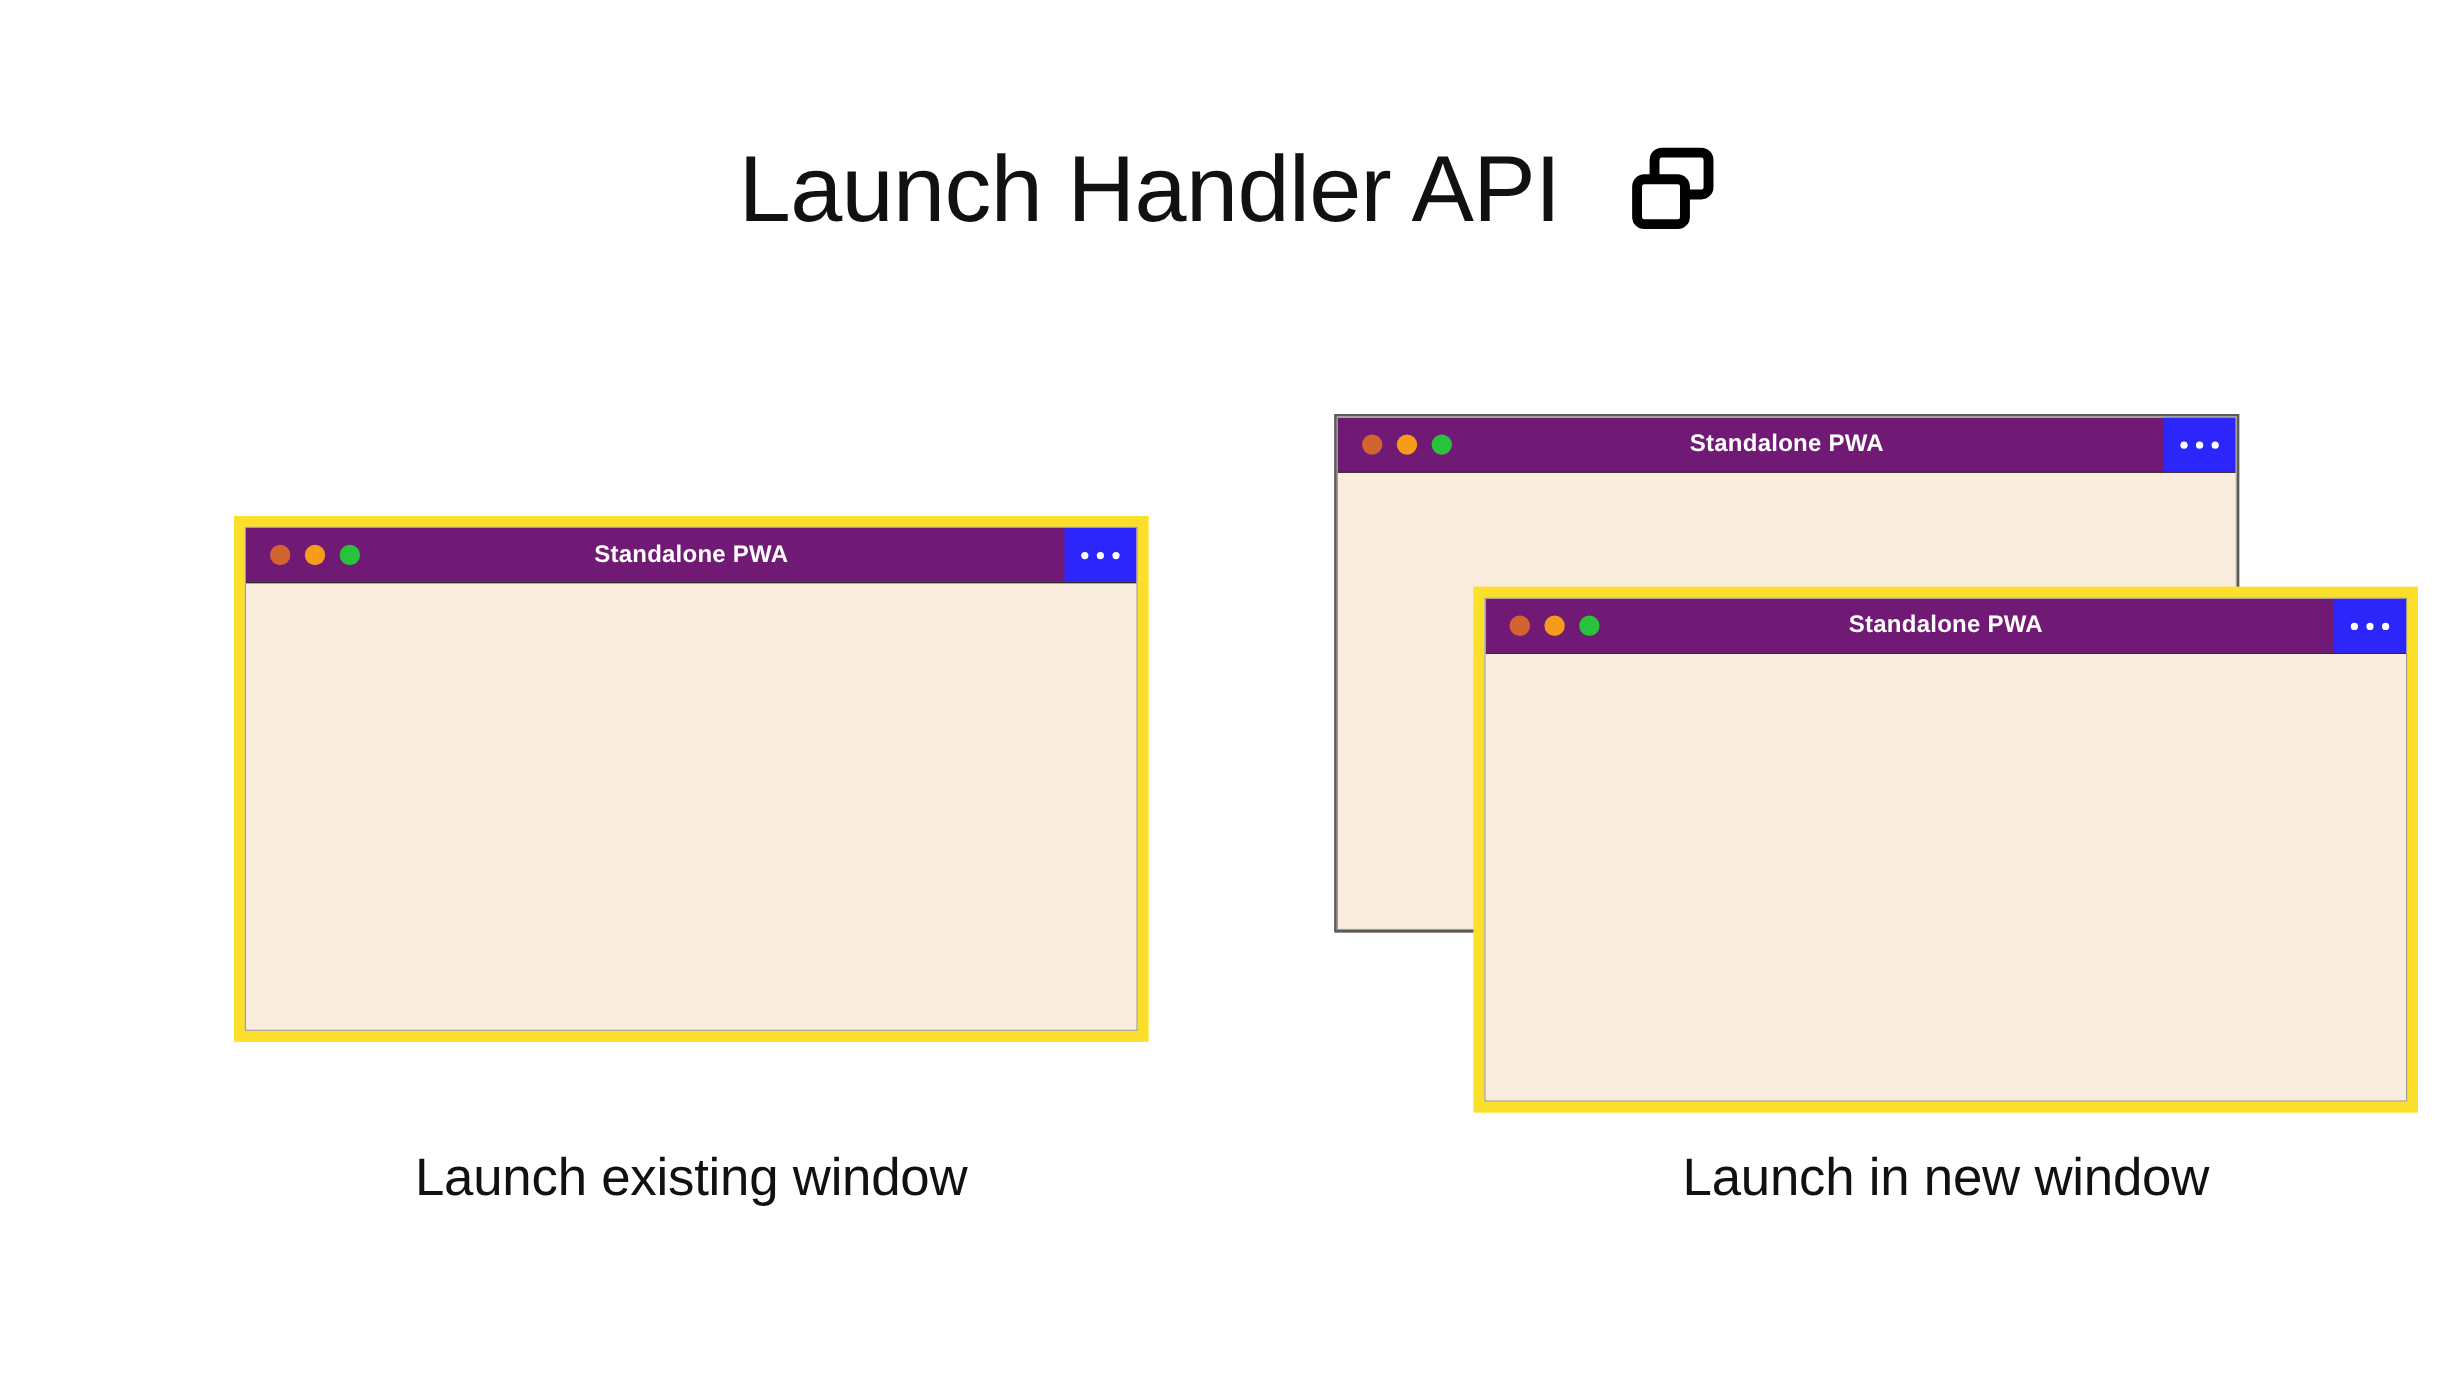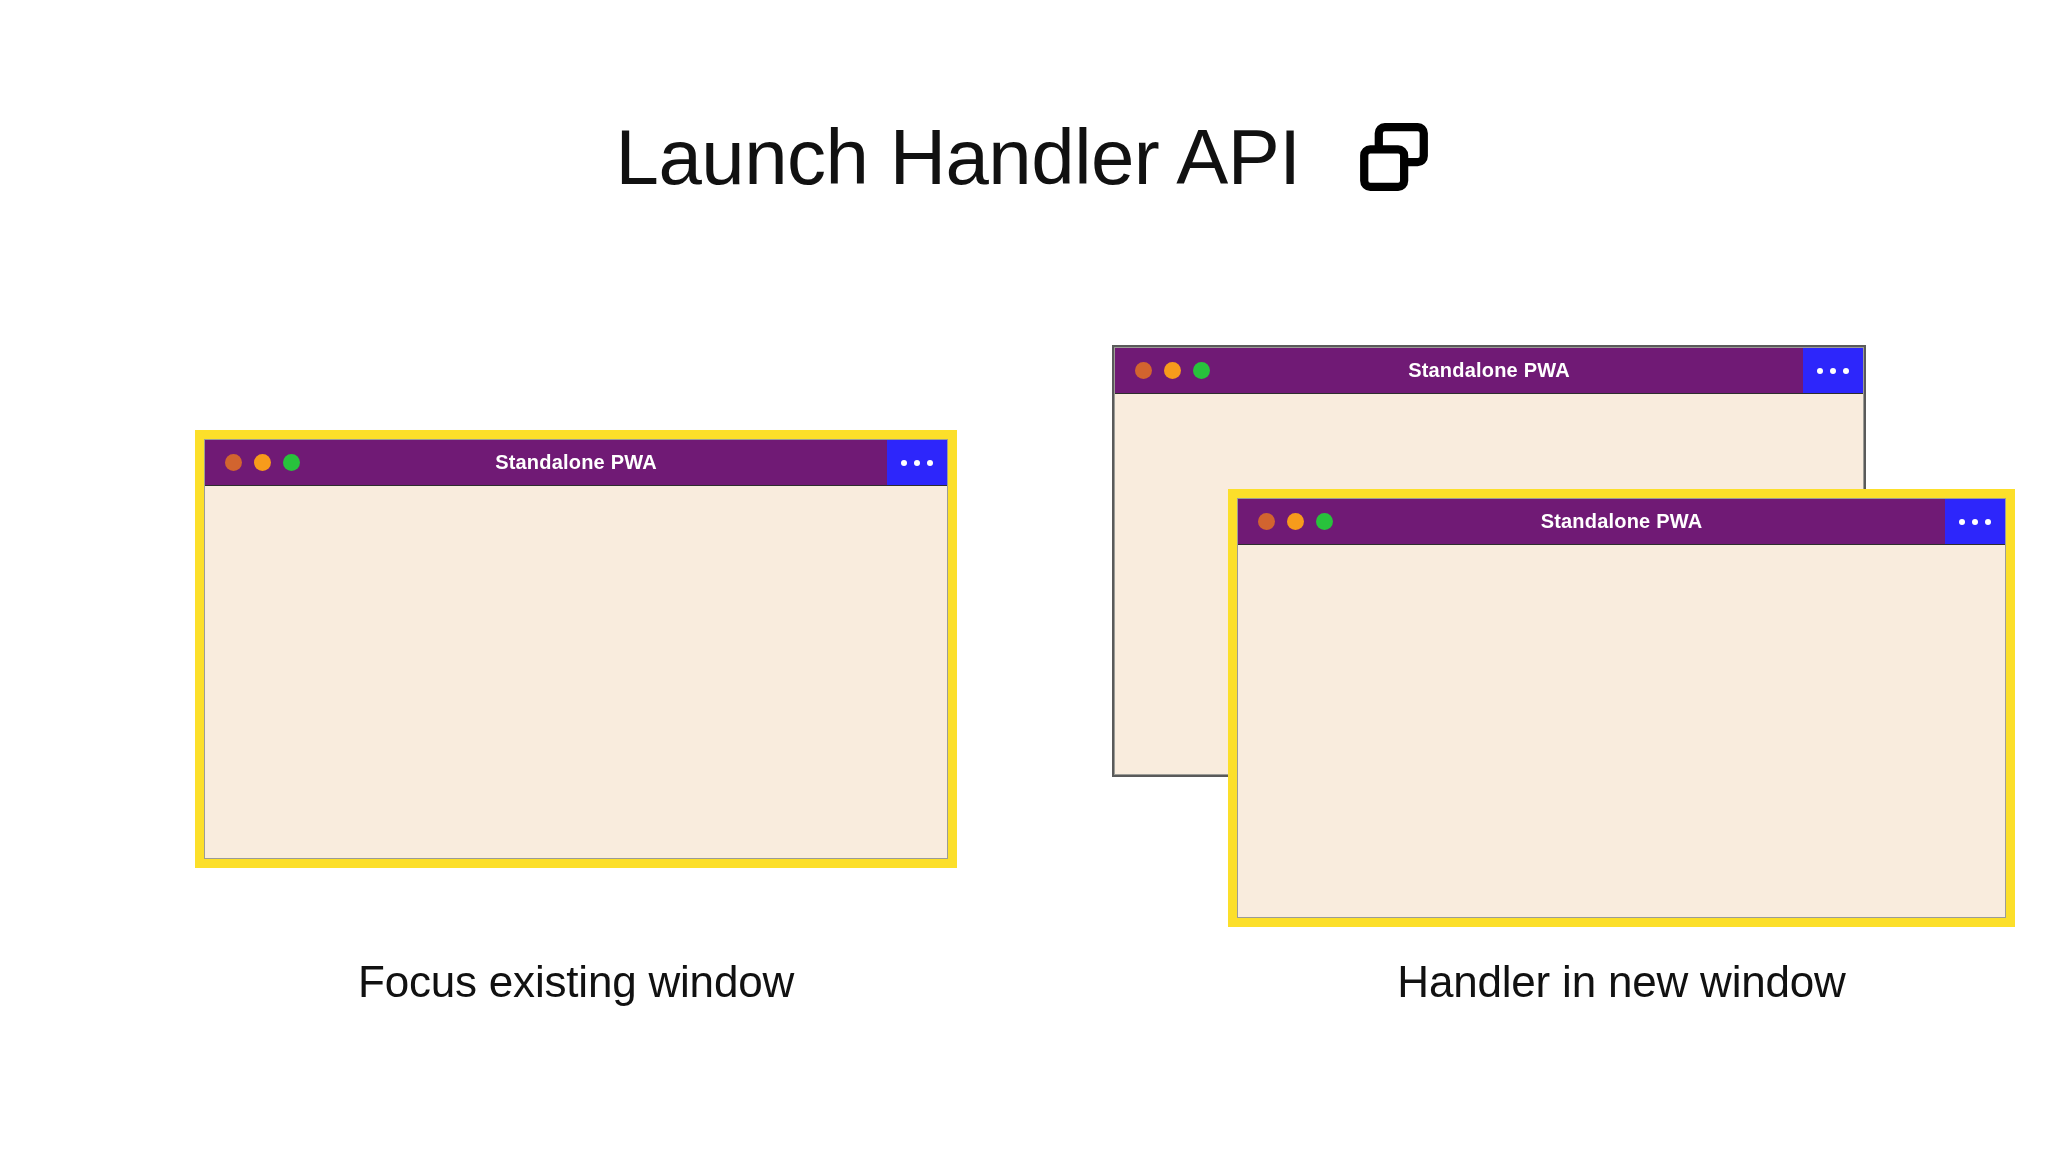--- a/index.html
+++ b/index.html
@@ -239,15 +239,15 @@
       <div class="menu-button">
         <span class="mdot"></span>
         <span class="mdot"></span>
         <span class="mdot"></span>
       </div>
     </div>
     <div class="window-body"></div>
   </div>
 </div>
 
-<div class="caption" id="caption-focus-existing">Focus existing window</div>
-
-<div class="caption" id="caption-launch-new">Handler in new window</div>
+<div class="caption" id="caption-focus-existing">Launch existing window</div>
+
+<div class="caption" id="caption-launch-new">Launch in new window</div>
 
 </body></html>

